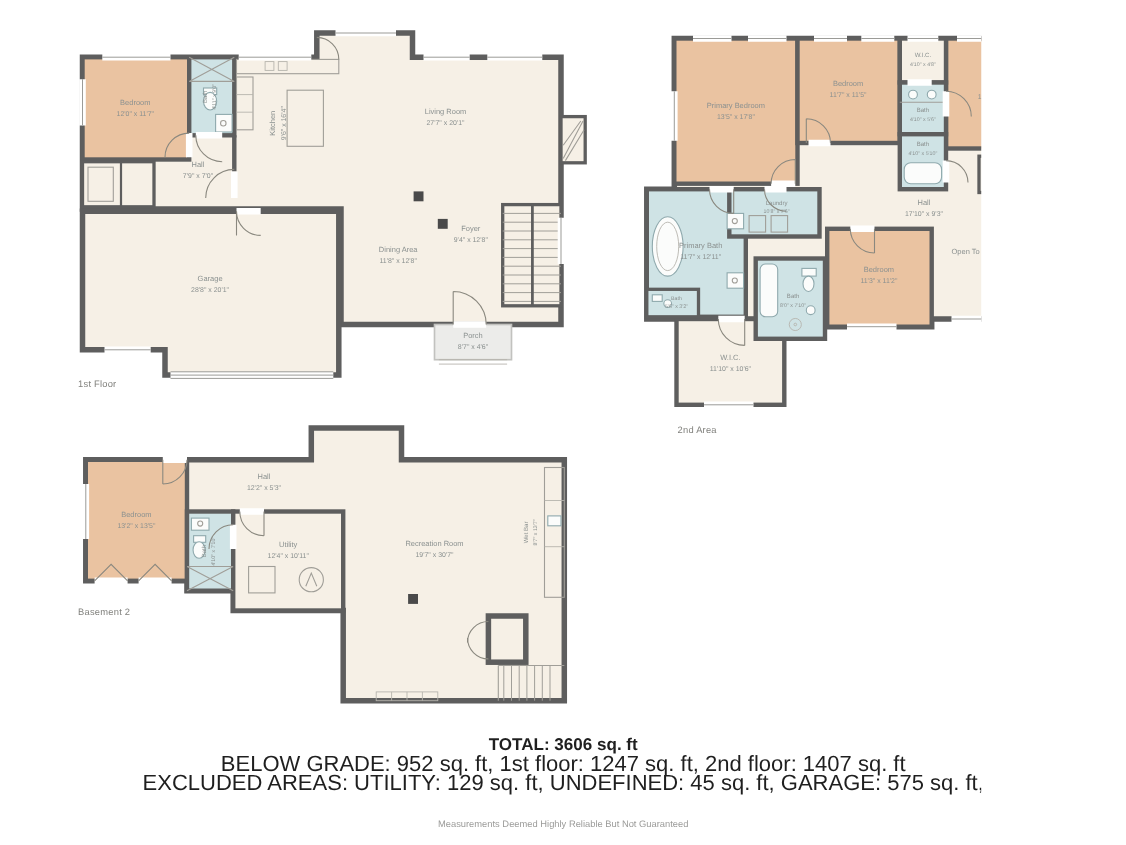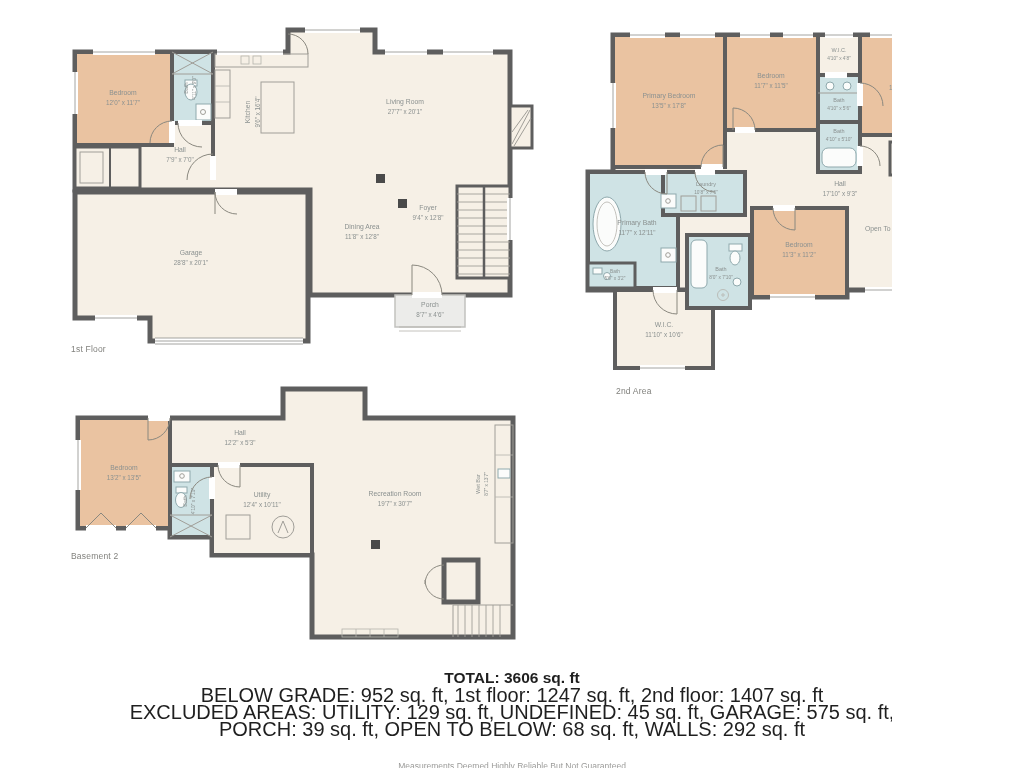--- a/index.html
+++ b/index.html
@@ -299,17 +299,16 @@
         </g>
       </g>
     </svg>
   </div>
   <div class="floor-label" style="left:71px;top:551px;">Basement 2</div>
 
   <div class="summary">
     <div class="total">TOTAL: 3606 sq. ft</div>
     <div class="line">BELOW GRADE: 952 sq. ft, 1st floor: 1247 sq. ft, 2nd floor: 1407 sq. ft</div>
     <div class="line">EXCLUDED AREAS: UTILITY: 129 sq. ft, UNDEFINED: 45 sq. ft, GARAGE: 575 sq. ft,</div>
-    <div class="line">PORCH: 39 sq. ft, OPEN TO BELOW: 68 sq. ft, WALLS: 292 sq. ft</div>
     <div class="disclaimer">Measurements Deemed Highly Reliable But Not Guaranteed</div>
   </div>
 
 </div>
 
 </body></html>

